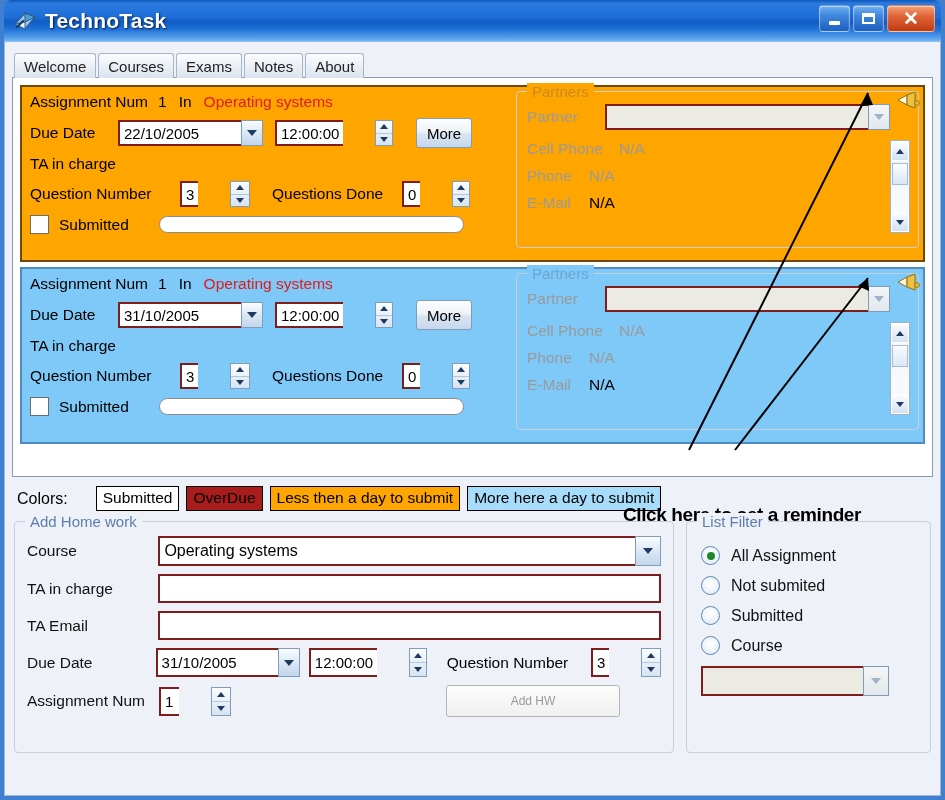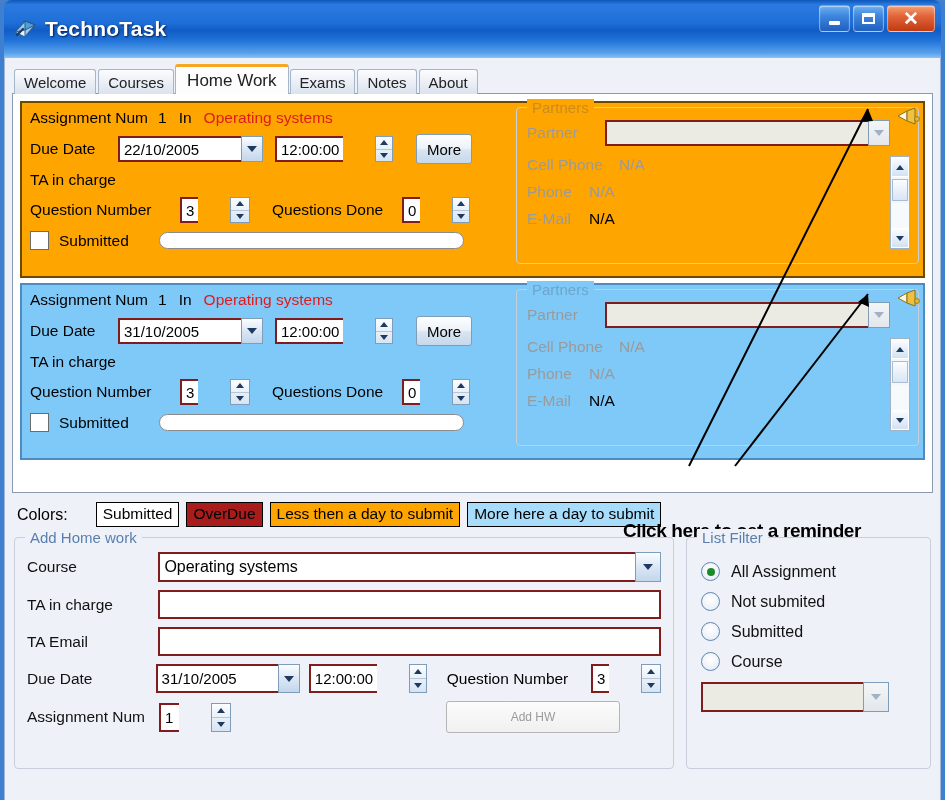--- a/index.html
+++ b/index.html
@@ -14,21 +14,21 @@
   
   .window {
     position: absolute; left: 0; top: 0;
     width: 945px; height: 800px;
     background: linear-gradient(to bottom, #3f7fd0 0%, #3f7fd0 100%);
     box-sizing: border-box;
     padding: 0 4px 4px 4px;
     border-radius: 8px 8px 0 0;
   }
   .titlebar {
-    height: 58px;
+    height: 42px;
     position: relative;
     background: linear-gradient(to bottom,
         #0c57b8 0%, #2b7ae0 8%, #1e6ed8 40%,
         #0f5cc4 52%, #2173d8 70%, #5aa2ec 92%, #8cc2f5 100%);
     border-radius: 8px 8px 0 0;
     display: flex; align-items: center;
     padding-left: 8px;
   }
   .title-icon {
     width: 26px; height: 26px; position: relative; flex: none;
@@ -314,21 +314,20 @@
         <div class="glyph-close">✕</div>
       </div>
     </div>
   </div>
 
   <div class="client">
 
     <div class="tabstrip">
       <div class="tab">Welcome</div>
       <div class="tab">Courses</div>
-      <div class="tab active">Home Work</div>
       <div class="tab">Exams</div>
       <div class="tab">Notes</div>
       <div class="tab">About</div>
     </div>
 
     <div class="list-pane">
 
       <div class="hw-row" style="background:#FFA500;">
         <div class="hw-left">
 

